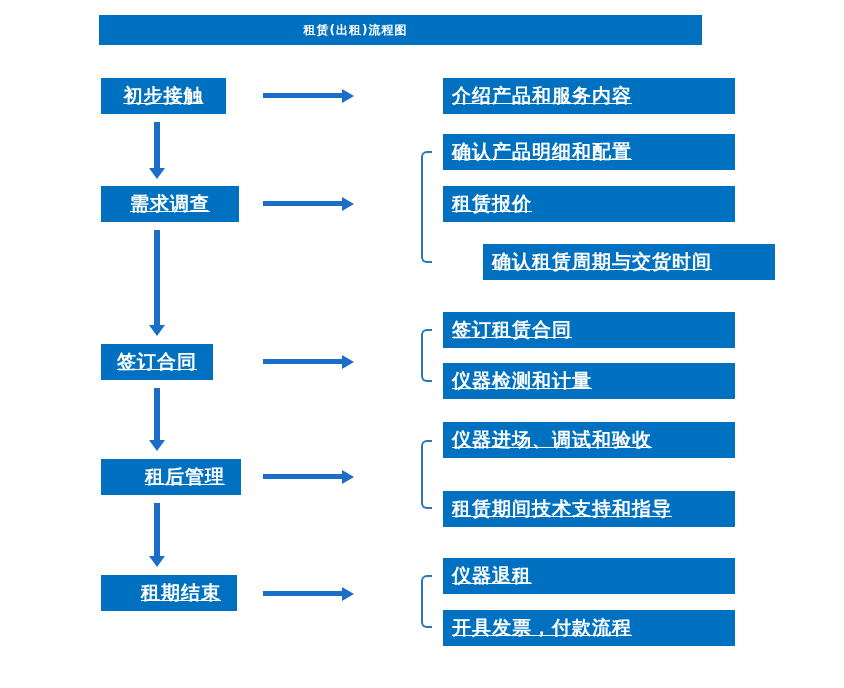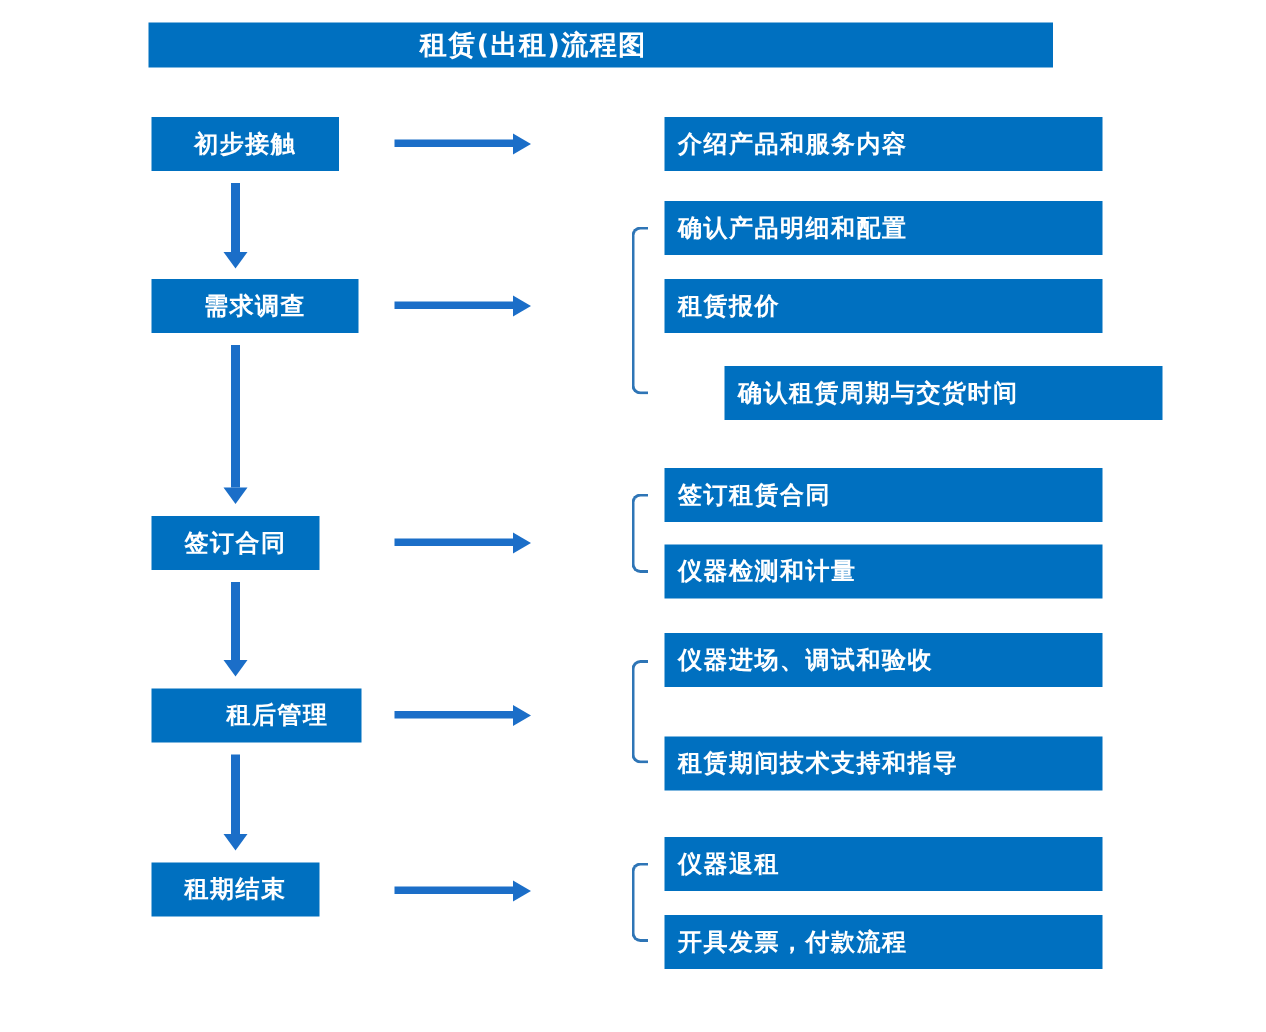--- a/index.html
+++ b/index.html
@@ -21,39 +21,40 @@
     width: 603px; height: 30px;
     background: var(--box-blue, #0070C0);
     display: flex;
     align-items: center;
     justify-content: center;
     padding-right: 90px;
     box-sizing: border-box;
   }
   .title-bar span {
     color: var(--text-white, #fff);
-    font-size: 18px;
+    font-size: 12px;
     font-weight: bold;
     letter-spacing: 1px;
     white-space: nowrap;
   }
   .step-box {
     position: absolute;
     height: 36px;
     background: var(--box-blue, #0070C0);
     display: flex;
     align-items: center;
     justify-content: center;
   }
   .step-box span, .item-box span {
     color: var(--text-white, #fff);
-    font-size: 16px;
+    font-size: 19px;
     font-weight: bold;
     letter-spacing: 1px;
     white-space: nowrap;
+    text-decoration: underline;
   }
   .item-box {
     position: absolute;
     left: 443px;
     width: 292px;
     height: 36px;
     background: var(--box-blue, #0070C0);
     display: flex;
     align-items: center;
     justify-content: flex-start;
@@ -119,21 +120,21 @@
   </div>
   <div class="step-box" style="left:101px; top:186px; width:138px;">
     <span>需求调查</span>
   </div>
   <div class="step-box" style="left:101px; top:344px; width:112px;">
     <span>签订合同</span>
   </div>
   <div class="step-box" style="left:101px; top:459px; width:112px;padding-left:28px;">
     <span>租后管理</span>
   </div>
-  <div class="step-box" style="left:101px; top:575px; width:112px;">
+  <div class="step-box" style="left:101px; top:575px; width:112px;padding-left:24px;">
     <span>租期结束</span>
   </div>
 
   <div class="arrow-down" style="top:122px; height:46px;"></div>
   <div class="arrow-down" style="top:230px; height:95px;"></div>
   <div class="arrow-down" style="top:388px; height:52px;"></div>
   <div class="arrow-down" style="top:503px; height:53px;"></div>
 
   <div class="arrow-right" style="top:93px;"></div>
   <div class="arrow-right" style="top:201px;"></div>

